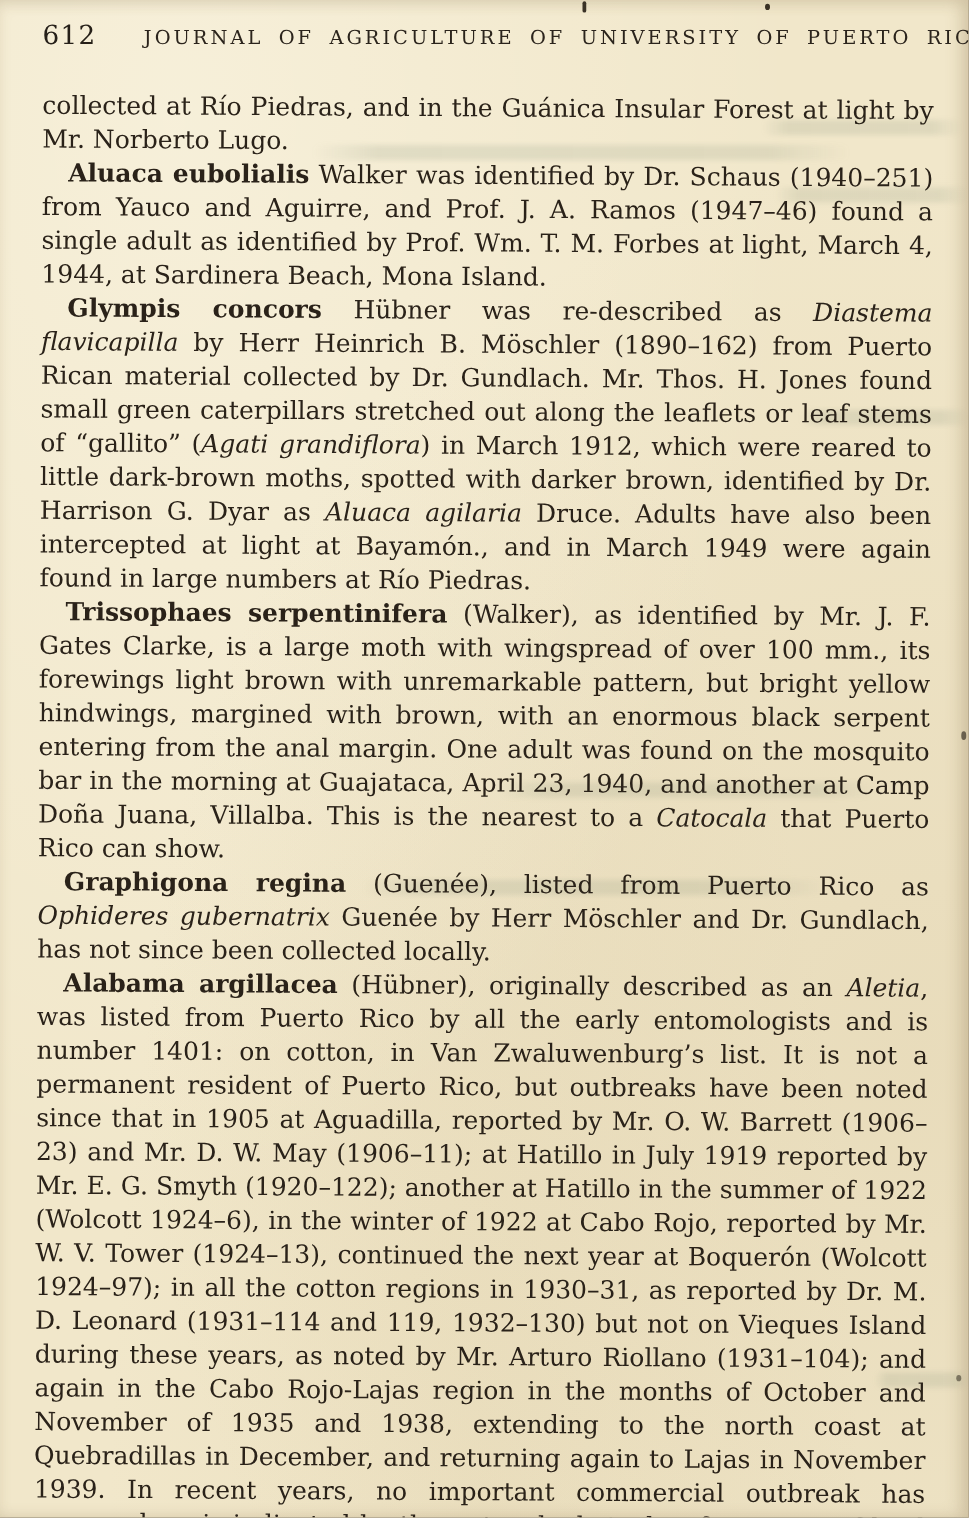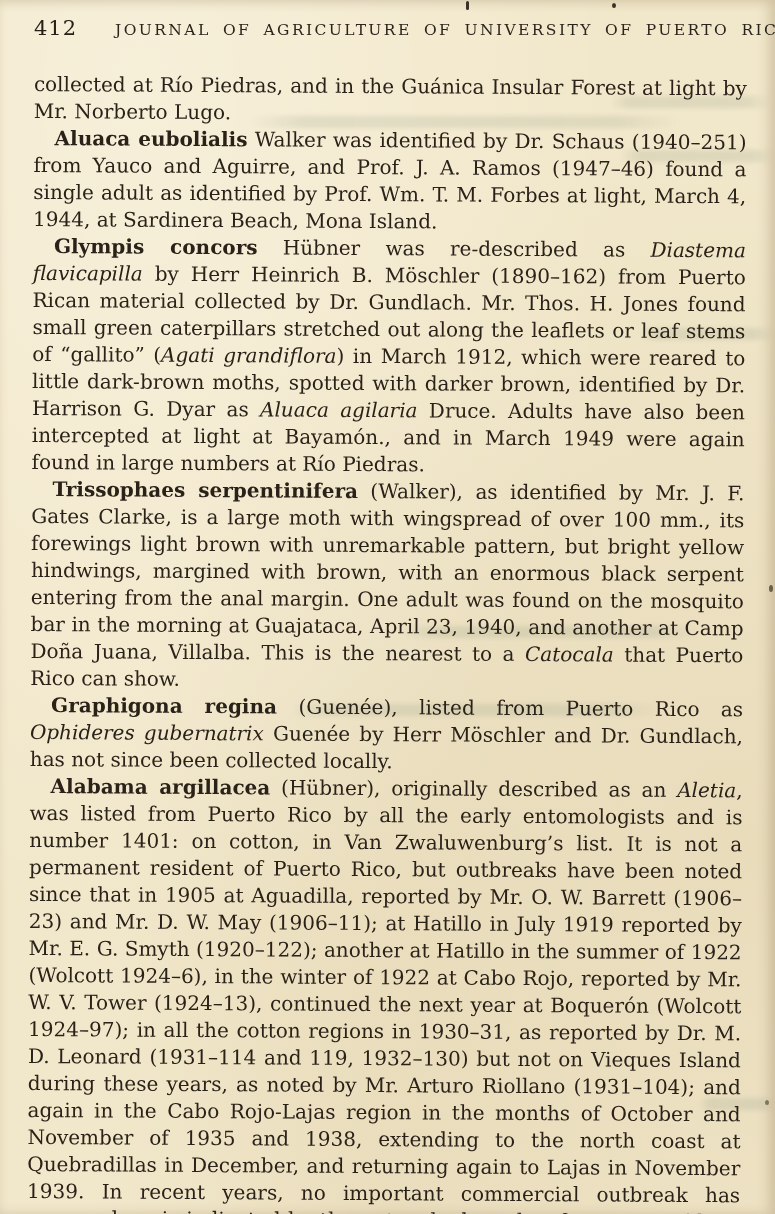--- a/index.html
+++ b/index.html
@@ -84,21 +84,21 @@
 
   <div class="bleed" style="left:250px; top:116px; width:430px;"></div>
   <div class="bleed" style="left:610px; top:96px; width:160px;"></div>
   <div class="bleed" style="left:620px; top:150px; width:155px;"></div>
   <div class="bleed" style="left:640px; top:328px; width:135px;"></div>
   <div class="bleed" style="left:400px; top:626px; width:300px;"></div>
   <div class="bleed" style="left:290px; top:704px; width:370px;"></div>
   <div class="bleed" style="left:700px; top:1098px; width:75px;"></div>
 
   <div class="running-header">
-    <span class="page-number">412</span>
+    <span class="page-number">612</span>
     <span class="journal-title">JOURNAL OF AGRICULTURE OF UNIVERSITY OF PUERTO RICO</span>
   </div>
 
   <div class="page-body">
       <p class="para"><span class="run-n">collected at Río Piedras, and in the Guánica Insular Forest at light by Mr. Norberto Lugo.</span></p>
       <p class="para indent"><span class="run-b">Aluaca eubolialis</span><span class="run-n"> Walker was identified by Dr. Schaus (1940–251) from Yauco and Aguirre, and Prof. J. A. Ramos (1947–46) found a single adult as identified by Prof. Wm. T. M. Forbes at light, March 4, 1944, at Sardinera Beach, Mona Island.</span></p>
       <p class="para indent"><span class="run-b">Glympis concors</span><span class="run-n"> Hübner was re-described as </span><span class="run-i">Diastema flavicapilla</span><span class="run-n"> by Herr Heinrich B. Möschler (1890–162) from Puerto Rican material collected by Dr. Gundlach. Mr. Thos. H. Jones found small green caterpillars stretched out along the leaflets or leaf stems of “gallito” (</span><span class="run-i">Agati grandiflora</span><span class="run-n">) in March 1912, which were reared to little dark-brown moths, spotted with darker brown, identified by Dr. Harrison G. Dyar as </span><span class="run-i">Aluaca agilaria</span><span class="run-n"> Druce. Adults have also been intercepted at light at Bayamón., and in March 1949 were again found in large numbers at Río Piedras.</span></p>
       <p class="para indent"><span class="run-b">Trissophaes serpentinifera</span><span class="run-n"> (Walker), as identified by Mr. J. F. Gates Clarke, is a large moth with wingspread of over 100 mm., its forewings light brown with unremarkable pattern, but bright yellow hindwings, margined with brown, with an enormous black serpent entering from the anal margin. One adult was found on the mosquito bar in the morning at Guajataca, April 23, 1940, and another at Camp Doña Juana, Villalba. This is the nearest to a </span><span class="run-i">Catocala</span><span class="run-n"> that Puerto Rico can show.</span></p>
       <p class="para indent"><span class="run-b">Graphigona regina</span><span class="run-n"> (Guenée), listed from Puerto Rico as </span><span class="run-i">Ophideres gubernatrix</span><span class="run-n"> Guenée by Herr Möschler and Dr. Gundlach, has not since been collected locally.</span></p>
       <p class="para indent"><span class="run-b">Alabama argillacea</span><span class="run-n"> (Hübner), originally described as an </span><span class="run-i">Aletia</span><span class="run-n">, was listed from Puerto Rico by all the early entomologists and is number 1401: on cotton, in Van Zwaluwenburg’s list. It is not a permanent resident of Puerto Rico, but outbreaks have been noted since that in 1905 at Aguadilla, reported by Mr. O. W. Barrett (1906–23) and Mr. D. W. May (1906–11); at Hatillo in July 1919 reported by Mr. E. G. Smyth (1920–122); another at Hatillo in the summer of 1922 (Wolcott 1924–6), in the winter of 1922 at Cabo Rojo, reported by Mr. W. V. Tower (1924–13), continued the next year at Boquerón (Wolcott 1924–97); in all the cotton regions in 1930–31, as reported by Dr. M. D. Leonard (1931–114 and 119, 1932–130) but not on Vieques Island during these years, as noted by Mr. Arturo Riollano (1931–104); and again in the Cabo Rojo-Lajas region in the months of October and November of 1935 and 1938, extending to the north coast at Quebradillas in December, and returning again to Lajas in November 1939. In recent years, no important commercial outbreak has occurred, as is indicated by the untouched stocks of arsenate of lead held by the Co-operativa, but in 1942, a few caterpillars were noted on cotton at Río Piedras, and somewhat later at Coamo. “The Mystery of </span></p>

